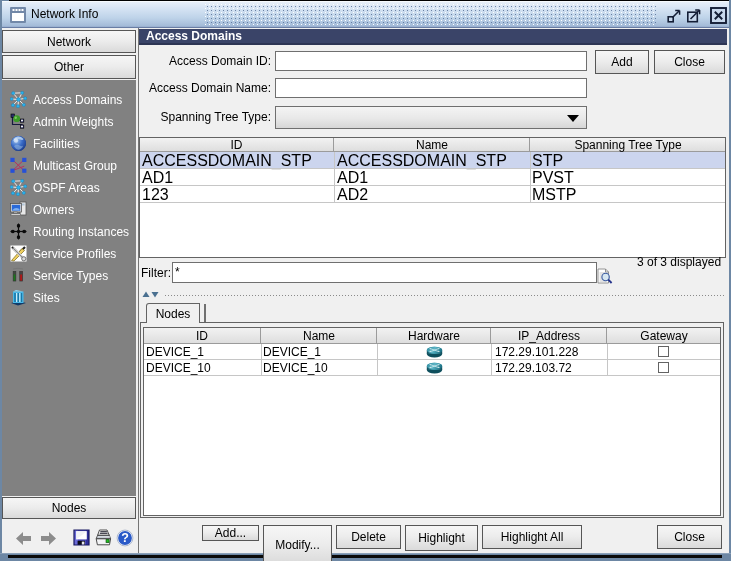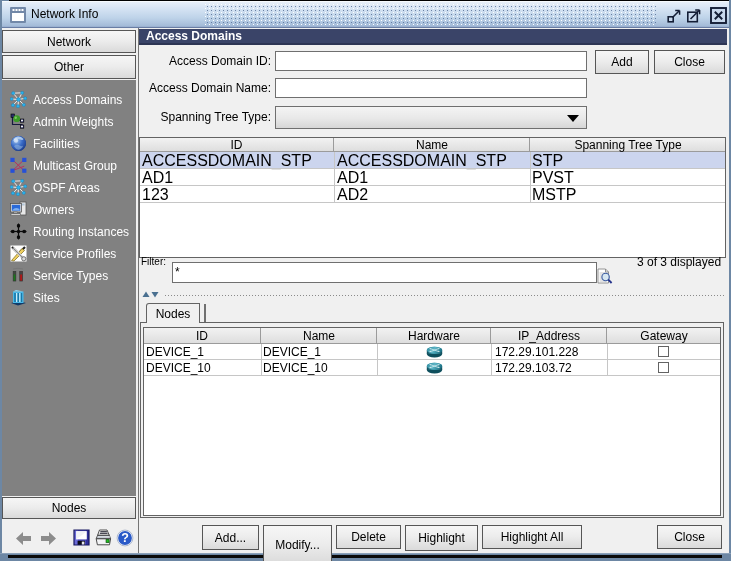--- a/index.html
+++ b/index.html
@@ -310,21 +310,21 @@
   <div class="abs t1c" style="left:197px;top:48px;">AD2</div>
   <div class="abs t1c" style="left:392px;top:48px;">MSTP</div>
 
   <div class="abs" style="left:0;top:30px;width:100%;height:1px;background:#c6c6c6;"></div>
   <div class="abs" style="left:0;top:47px;width:100%;height:1px;background:#c6c6c6;"></div>
   <div class="abs" style="left:0;top:64px;width:100%;height:1px;background:#c6c6c6;"></div>
   <div class="abs" style="left:194px;top:14px;width:1px;height:51px;background:#c6c6c6;"></div>
   <div class="abs" style="left:390px;top:14px;width:1px;height:51px;background:#c6c6c6;"></div>
 </div>
 
-<div class="abs" style="left:141px;top:256px;font-size:10px;">Filter:</div>
+<div class="abs" style="left:141px;top:266px;font-size:12px;">Filter:</div>
 <div class="fld" style="left:172px;top:262px;width:425px;height:21px;font-size:12px;padding-left:2px;line-height:19px;">*</div>
 <svg class="abs" style="left:597px;top:268px" width="17" height="17" viewBox="0 0 17 17">
   <path d="M1 1 L8.5 1 L11.5 4 L11.5 15 L1 15 Z" fill="#fff" stroke="#888" stroke-width="0.9"></path>
   <path d="M8.5 1 L8.5 4 L11.5 4" fill="none" stroke="#888" stroke-width="0.9"></path>
   <g stroke="#c0c0c0" stroke-width="0.9">
       <path d="M2.6 5 h6 M2.6 7 h7 M2.6 9 h7 M2.6 11 h7 M2.6 13 h7"></path>
     </g>
   <circle cx="8.6" cy="9" r="3.7" fill="#d4e6f2" fill-opacity="0.85" stroke="#3a5aa0" stroke-width="1.1"></circle>
   <path d="M11.3 11.7 L14.6 15" stroke="#26348c" stroke-width="1.9"></path>
 </svg>
@@ -367,18 +367,18 @@
   <div class="abs" style="left:514px;top:34px;width:11px;height:11px;background:#fff;border:1px solid #636363;"></div>
 
   <div class="abs" style="left:0;top:31px;width:100%;height:1px;background:#c6c6c6;"></div>
   <div class="abs" style="left:0;top:47px;width:100%;height:1px;background:#c6c6c6;"></div>
   <div class="abs" style="left:117px;top:16px;width:1px;height:32px;background:#c6c6c6;"></div>
   <div class="abs" style="left:233px;top:16px;width:1px;height:32px;background:#c6c6c6;"></div>
   <div class="abs" style="left:347px;top:16px;width:1px;height:32px;background:#c6c6c6;"></div>
   <div class="abs" style="left:463px;top:16px;width:1px;height:32px;background:#c6c6c6;"></div>
 </div>
 
-<div class="btn" style="left:202px;top:525px;width:57px;height:25px;">Add...</div>
+<div class="btn" style="left:202px;top:525px;width:57px;height:16px;">Add...</div>
 <div class="btn" style="left:263px;top:525px;width:69px;height:40px;">Modify...</div>
 <div class="btn" style="left:336px;top:525px;width:65px;height:24px;">Delete</div>
 <div class="btn" style="left:405px;top:525px;width:73px;height:26px;">Highlight</div>
 <div class="btn" style="left:482px;top:525px;width:100px;height:24px;">Highlight All</div>
 <div class="btn" style="left:657px;top:525px;width:65px;height:24px;">Close</div>
 
 </body></html>

